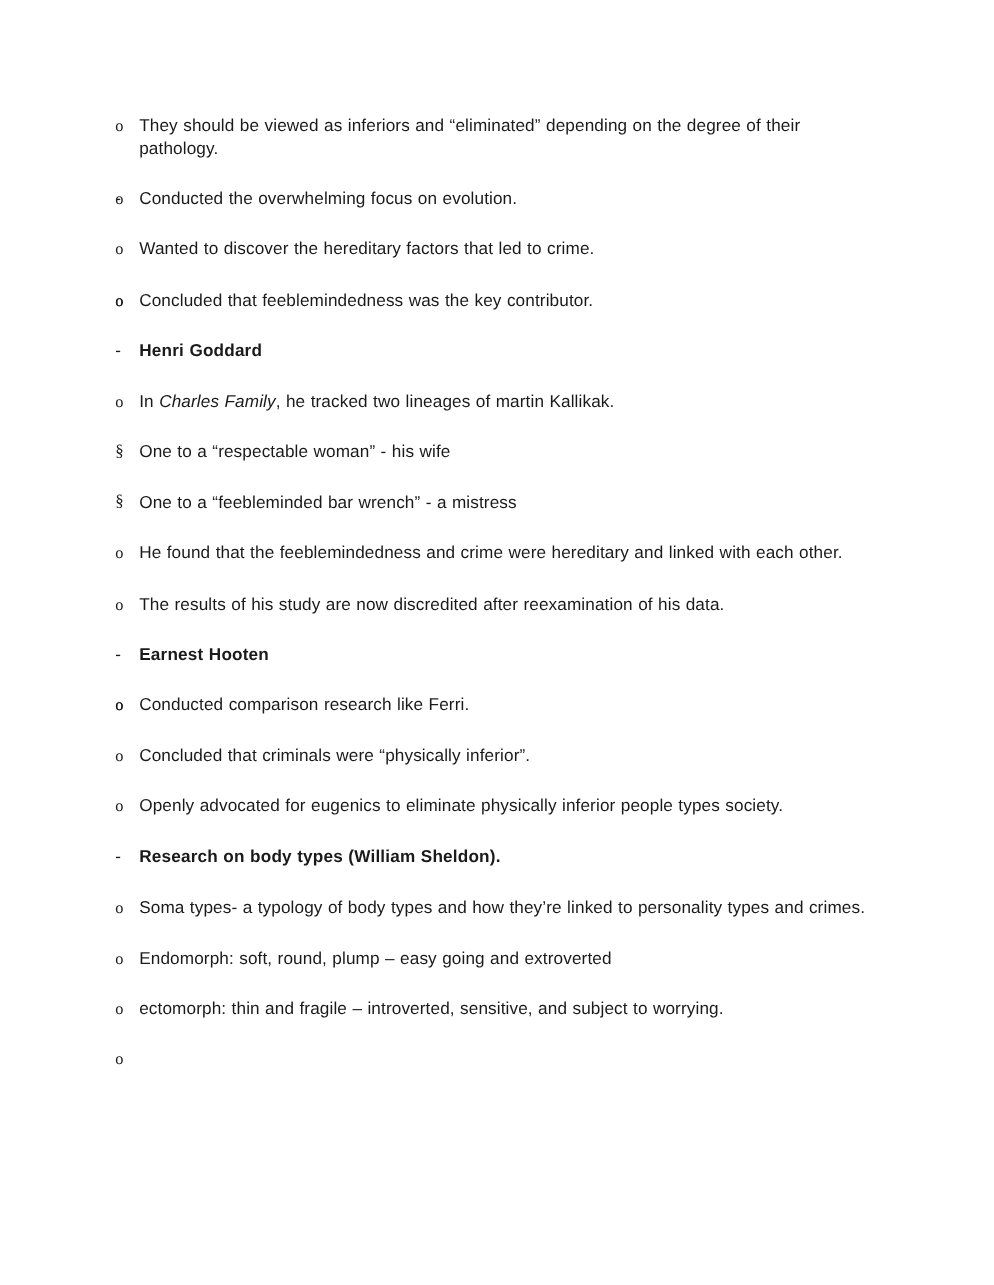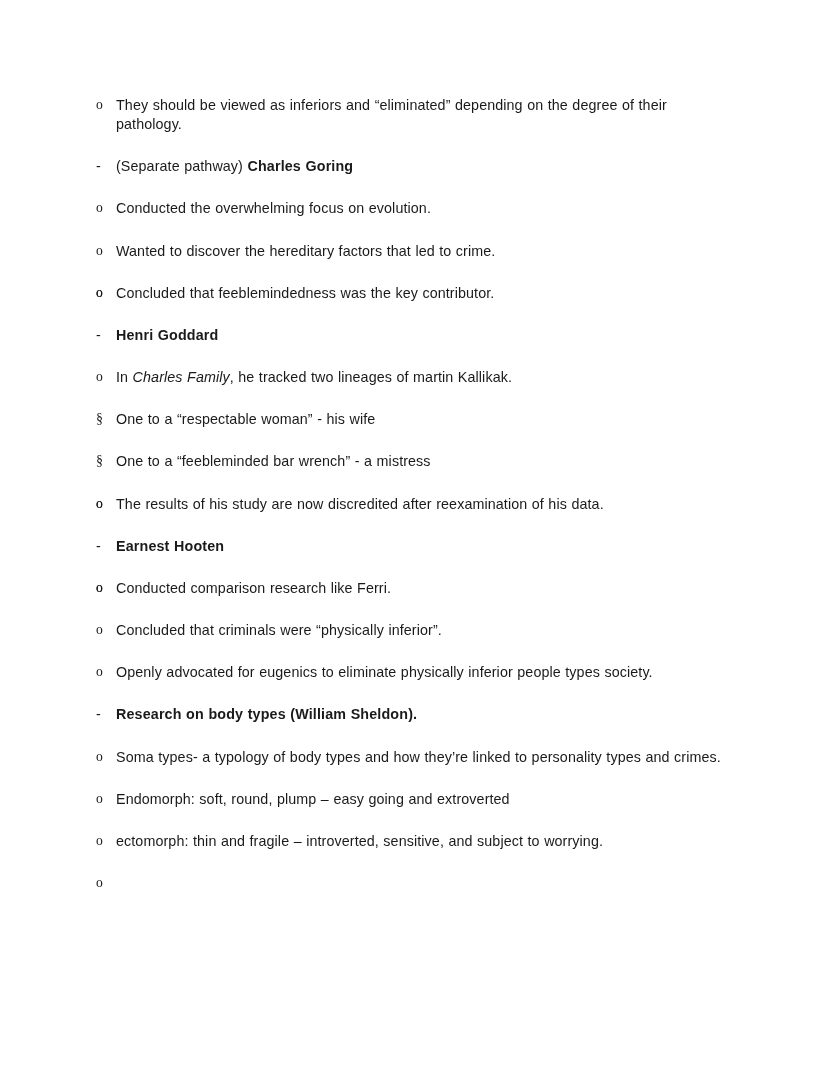--- a/index.html
+++ b/index.html
@@ -55,30 +55,30 @@
   .para .txt { display: inline; }
   b.bold { font-weight: bold; letter-spacing: 0.15px; }
   i.ital { font-style: italic; }
 </style>
 </head>
 <body>
 
 <div class="page">
   <div class="doc-body" id="doc-body">
       <div class="para"><span class="marker circ">o</span><span class="txt">They should be viewed as inferiors and “eliminated” depending on the degree of their pathology.</span></div>
-      <div class="para"><span class="marker dash">-</span><span class="txt"><span>(Separate pathway) </span><b class="bold">Charles Goring</b></span></div>
+      <div class="para"><span class="marker dash">-</span></div>
       <div class="para"><span class="marker circ">o</span><span class="txt">Conducted the overwhelming focus on evolution.</span></div>
       <div class="para"><span class="marker circ">o</span><span class="txt">Wanted to discover the hereditary factors that led to crime.</span></div>
       <div class="para"><span class="marker circ">o</span></div>
       <div class="para"><span class="marker circ">o</span><span class="txt">Concluded that feeblemindedness was the key contributor.</span></div>
       <div class="para"><span class="marker dash">-</span><span class="txt"><b class="bold">Henri Goddard</b></span></div>
       <div class="para"><span class="marker circ">o</span><span class="txt"><span>In </span><i class="ital">Charles Family</i><span>, he tracked two lineages of martin Kallikak.</span></span></div>
       <div class="para"><span class="marker sect">§</span><span class="txt">One to a “respectable woman” - his wife</span></div>
       <div class="para"><span class="marker sect">§</span><span class="txt">One to a “feebleminded bar wrench” - a mistress</span></div>
-      <div class="para"><span class="marker circ">o</span></div>
+      <div class="para"><span class="marker circ">o</span><span class="txt">He found that the feeblemindedness and crime were hereditary and linked with each other.</span></div>
       <div class="para"><span class="marker circ">o</span><span class="txt">The results of his study are now discredited after reexamination of his data.</span></div>
       <div class="para"><span class="marker dash">-</span><span class="txt"><b class="bold">Earnest Hooten</b></span></div>
       <div class="para"><span class="marker circ">o</span></div>
       <div class="para"><span class="marker circ">o</span><span class="txt">Conducted comparison research like Ferri.</span></div>
       <div class="para"><span class="marker circ">o</span><span class="txt">Concluded that criminals were “physically inferior”.</span></div>
       <div class="para"><span class="marker circ">o</span><span class="txt">Openly advocated for eugenics to eliminate physically inferior people types society.</span></div>
       <div class="para"><span class="marker dash">-</span><span class="txt"><b class="bold">Research on body types (William Sheldon).</b></span></div>
       <div class="para"><span class="marker circ">o</span><span class="txt">Soma types- a typology of body types and how they’re linked to personality types and crimes.</span></div>
       <div class="para"><span class="marker circ">o</span><span class="txt">Endomorph: soft, round, plump – easy going and extroverted</span></div>
       <div class="para"><span class="marker circ">o</span><span class="txt">ectomorph: thin and fragile – introverted, sensitive, and subject to worrying.</span></div>

